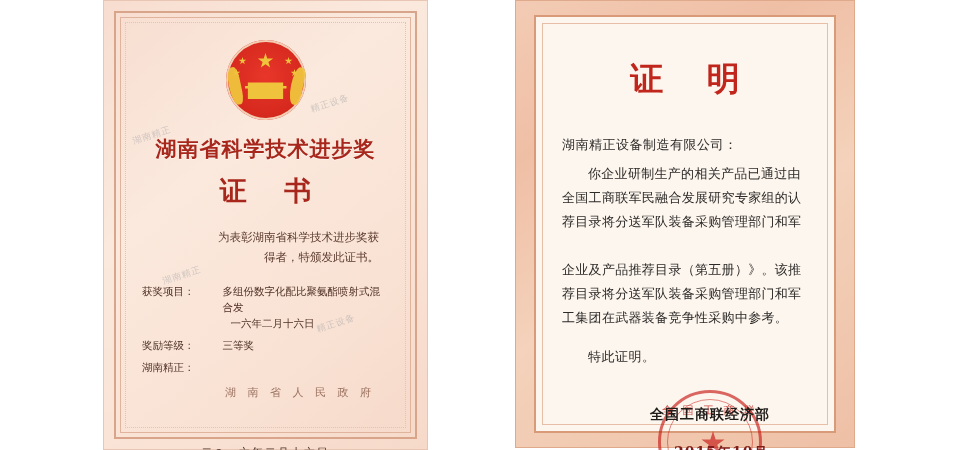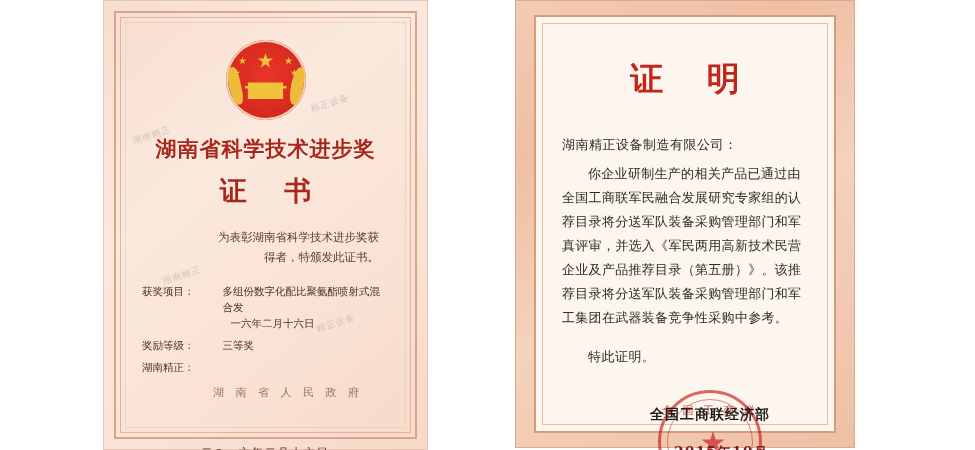--- a/index.html
+++ b/index.html
@@ -157,21 +157,21 @@
     padding-left: 8px;
   }
 
   .cert1 .seal-zone {
     position: relative;
     height: 62px;
     margin-top: 6px;
   }
   .cert1 .seal-text {
     position: absolute;
-    right: 34px;
+    right: 22px;
     top: 4px;
     font-family: "DejaVu Serif", "Liberation Serif", serif;
     font-size: 11px;
     letter-spacing: 4px;
     color: #7a4a38;
     opacity: .75;
   }
   .cert1 .date-line {
     text-align: center;
     font-family: "DejaVu Serif", "Liberation Serif", serif;
@@ -380,21 +380,21 @@
 
       <div class="content">
         <div class="big-title">证 明</div>
 
         <div class="addressee">湖南精正设备制造有限公司：</div>
 
         <div class="main-para">
           <span class="indent"></span><span>你企业研制生产的相关产品已通过由</span><br>
           <span>全国工商联军民融合发展研究专家组的认</span><br>
           <span>荐目录将分送军队装备采购管理部门和军</span><br>
-          <span>真评审，并选入《军民两用高新技术民营</span><br>
+          <br>
           <span>企业及产品推荐目录（第五册）》。该推</span><br>
           <span>荐目录将分送军队装备采购管理部门和军</span><br>
           <span>工集团在武器装备竞争性采购中参考。</span>
         </div>
 
         <div class="closing">
           <span class="indent" style="display:inline-block;width:26px;"></span><span>特此证明。</span>
         </div>
 
         <div class="signoff">

